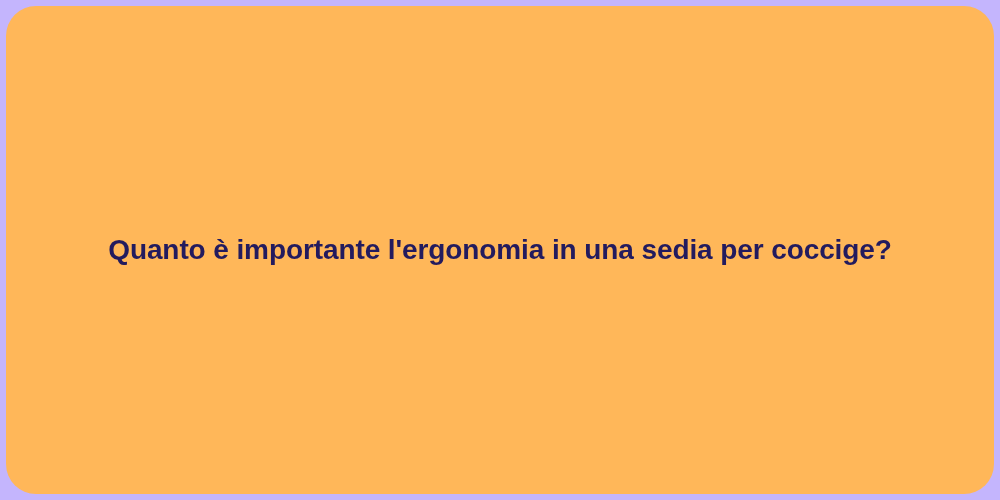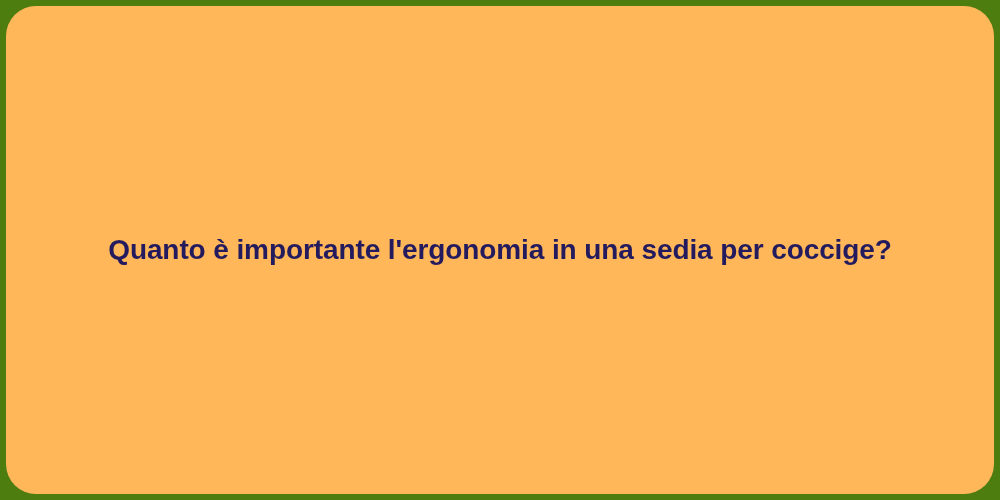--- a/index.html
+++ b/index.html
@@ -12,21 +12,21 @@
     overflow: hidden;
     font-family: "Liberation Sans", sans-serif;
   }
 
   
   .canvas {
     position: relative;
     box-sizing: border-box;
     width: 1000px;
     height: 500px;
-    background: #4d7c0f;
+    background: #c4b5fd;
     padding: 6px;
   }
 
   
   .card {
     box-sizing: border-box;
     width: 100%;
     height: 100%;
     background: #ffb759;
     border-radius: 30px;

